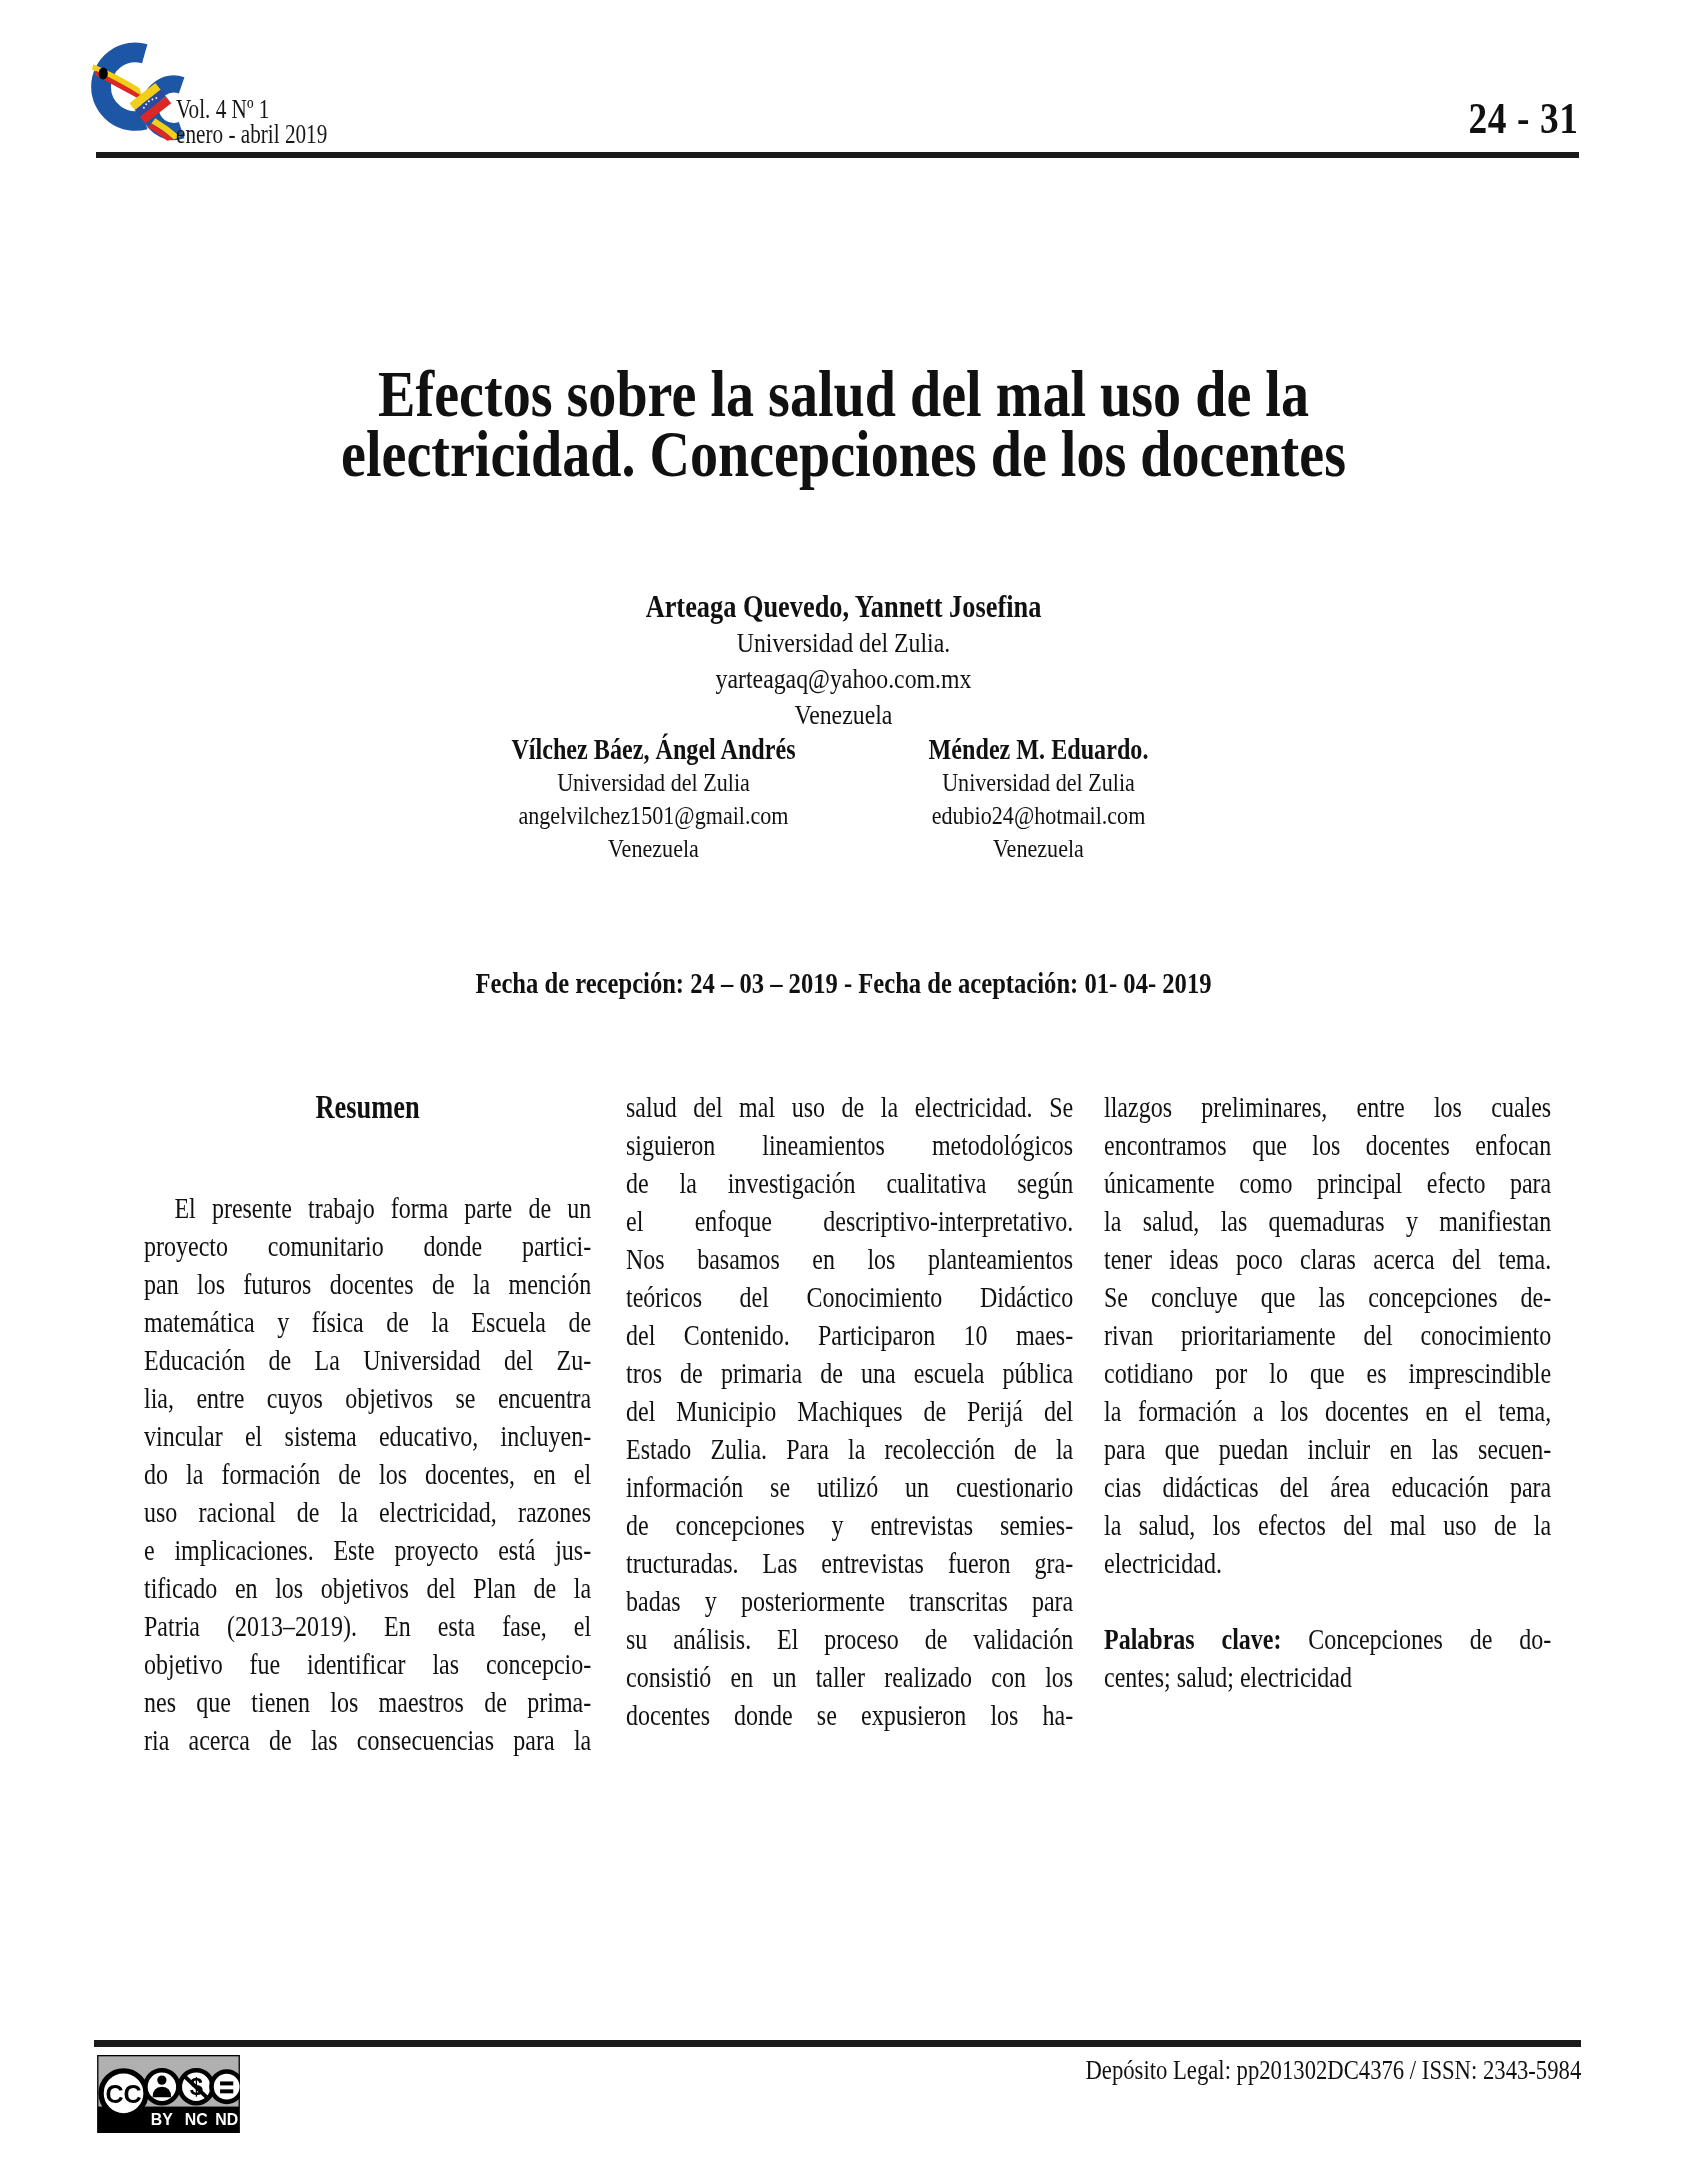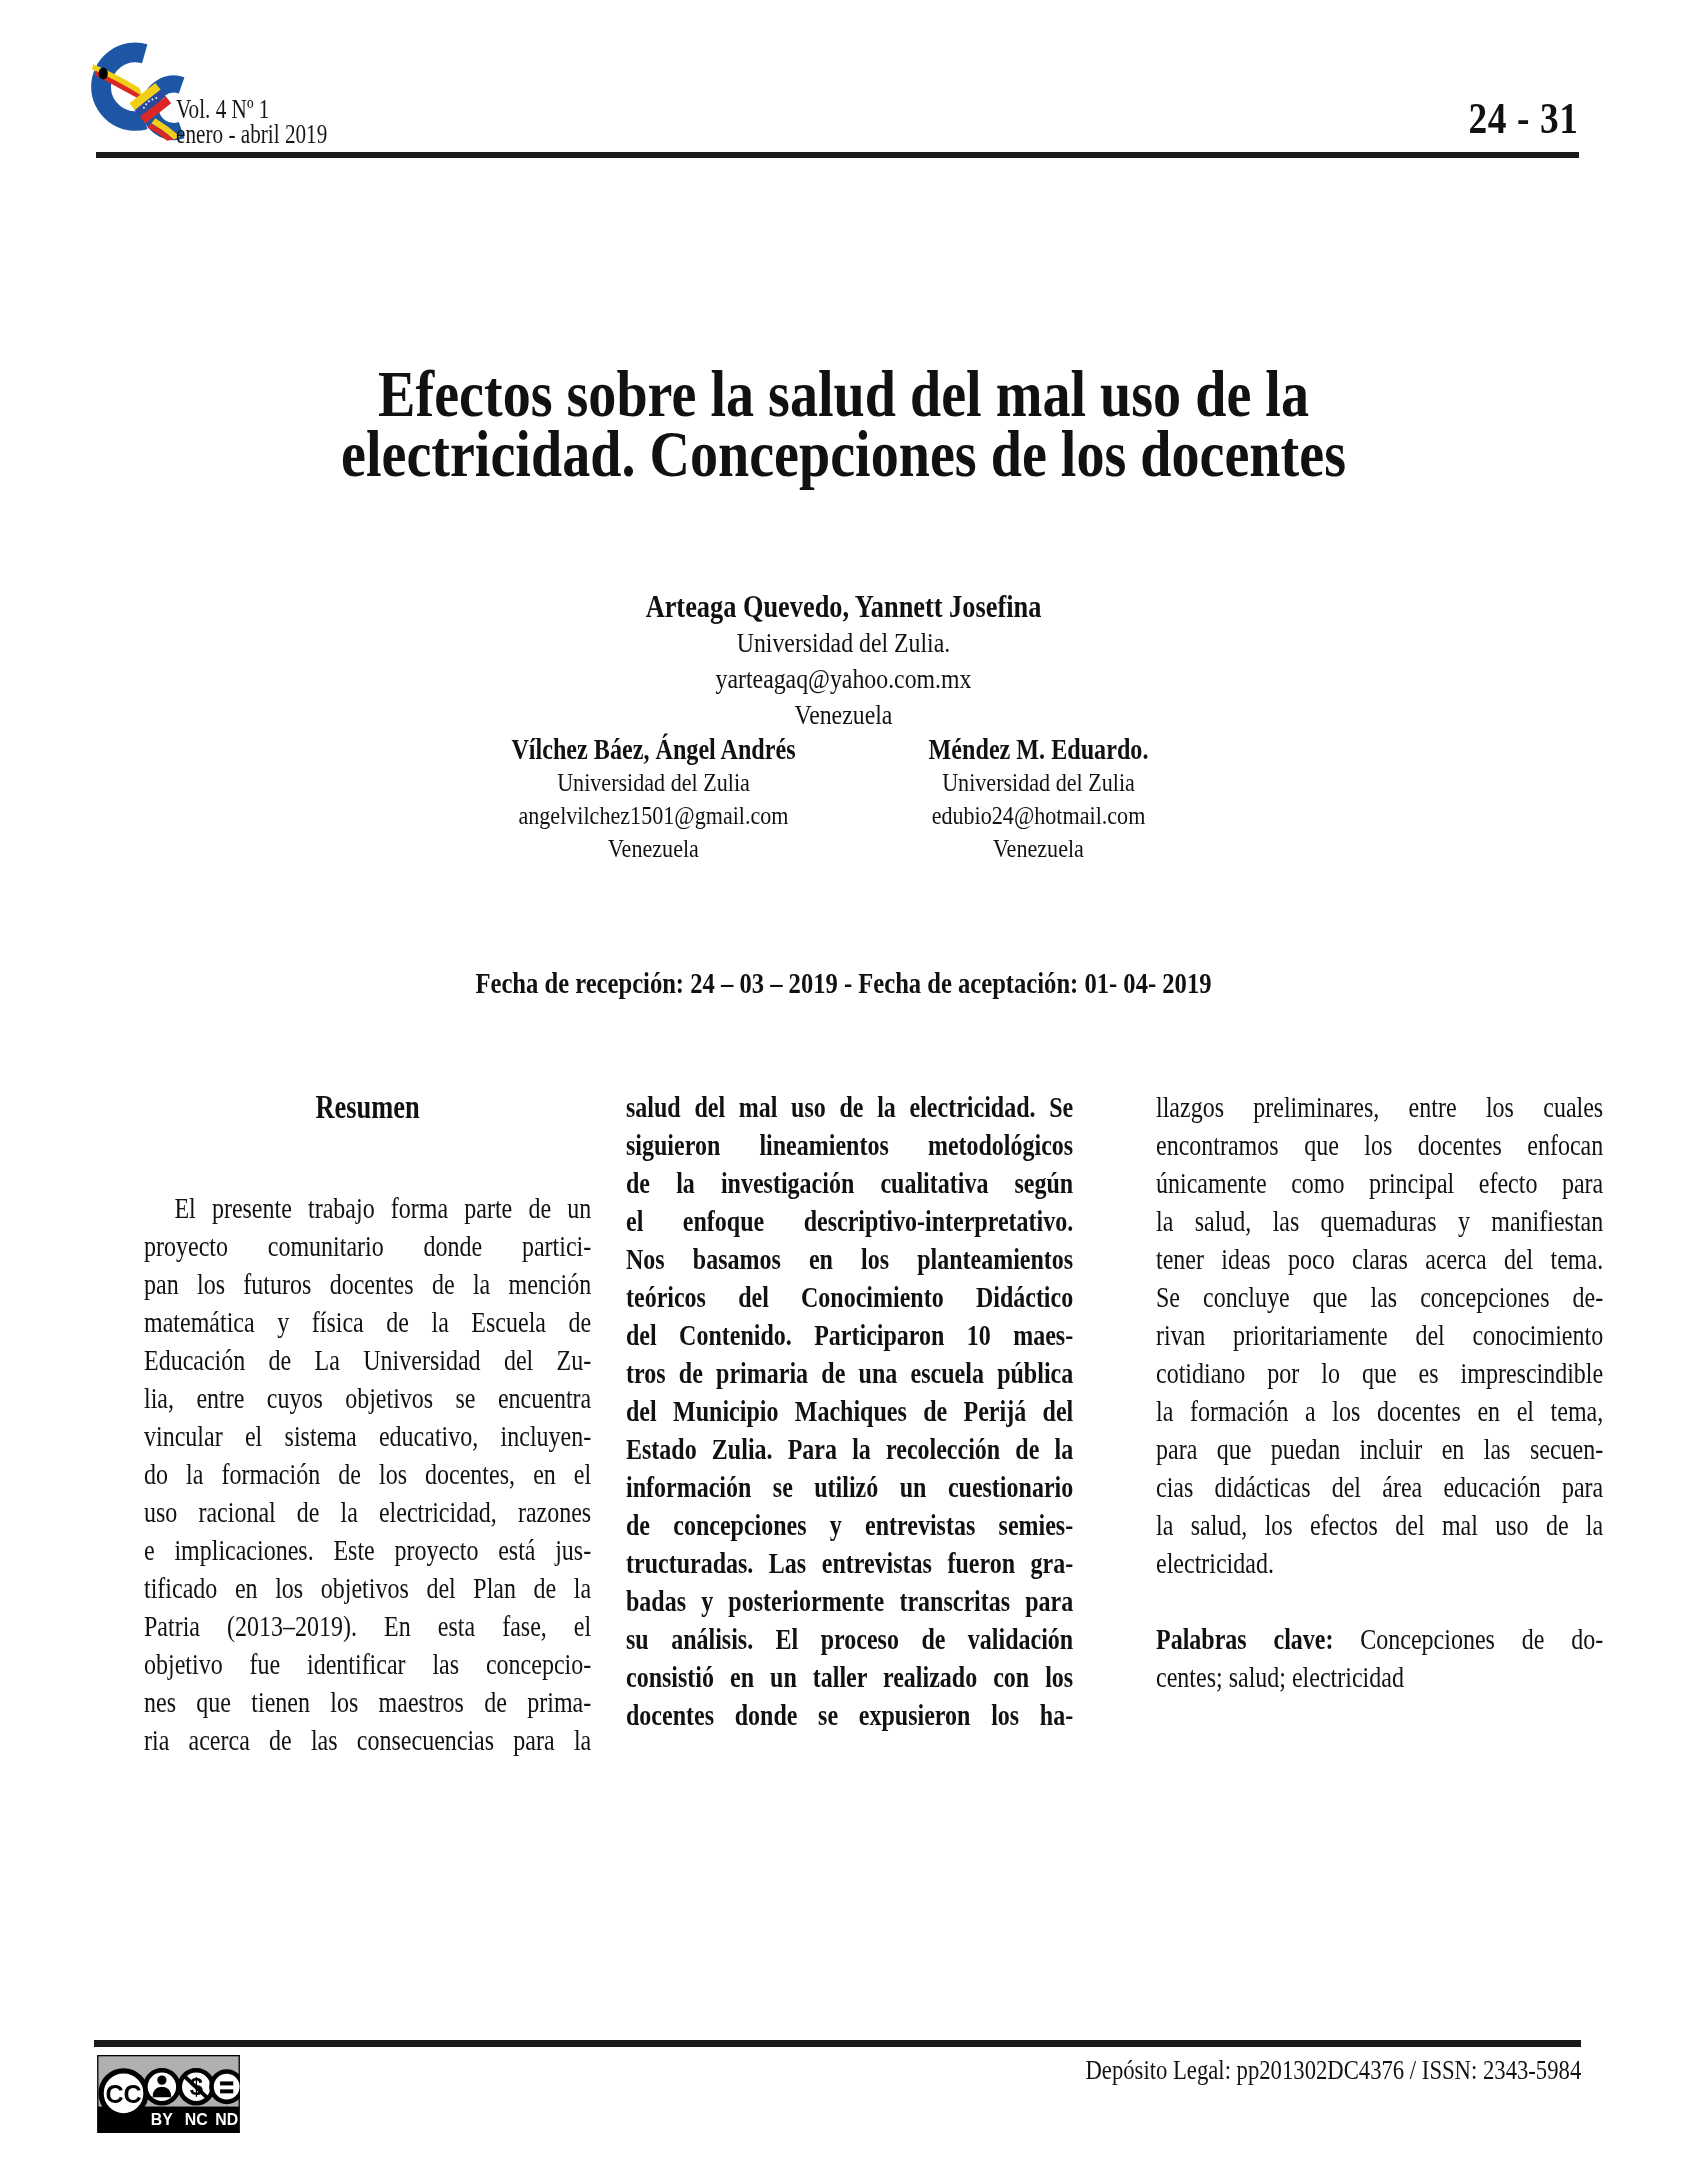--- a/index.html
+++ b/index.html
@@ -46,21 +46,21 @@
   .author-sec.right { left:827px; }
   
   .dates {
     position:absolute; left:0; right:0; top:966px; text-align:center;
     font-size:30px; font-weight:bold;
     transform:scaleX(.82); transform-origin:50% 0; white-space:nowrap;
   }
   
   .col { position:absolute; top:1088px; width:447px; }
   .col .cond { width:559px; transform:scaleX(.8); transform-origin:0 0; }
-  .col1 { left:144px; } .col2 { left:626px;font-weight:bold; } .col3 { left:1156px; }
+  .col1 { left:144px; } .col2 { left:626px; } .col3 { left:1104px; }
   .abs-heading {
     font-size:33px; font-weight:bold; text-align:center;
     line-height:38px; margin-bottom:63px;
   }
   .line {
     font-size:30px; line-height:38px;
     text-align:justify; text-align-last:justify; white-space:normal;
   }
   .line.nj  { text-align-last:left; }
   .line.ind { text-indent:38px; }

